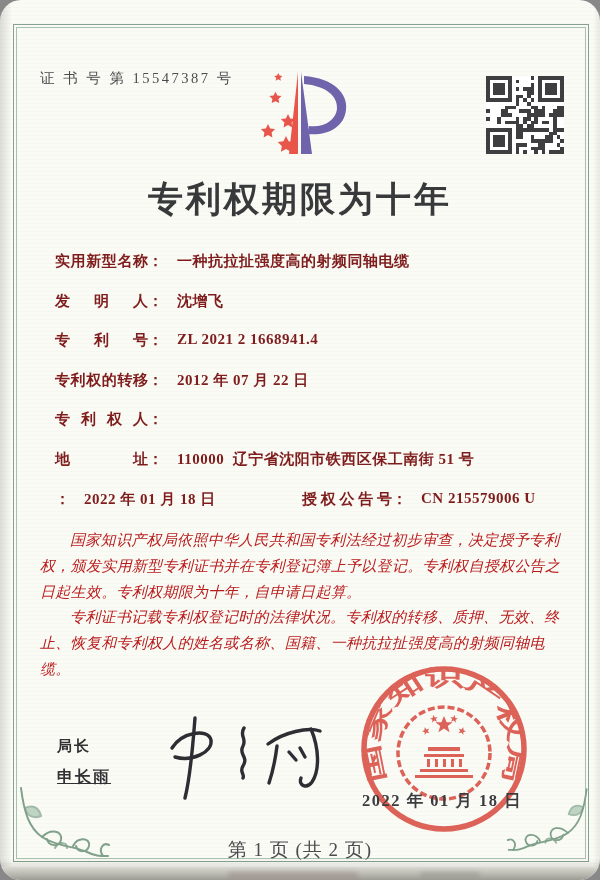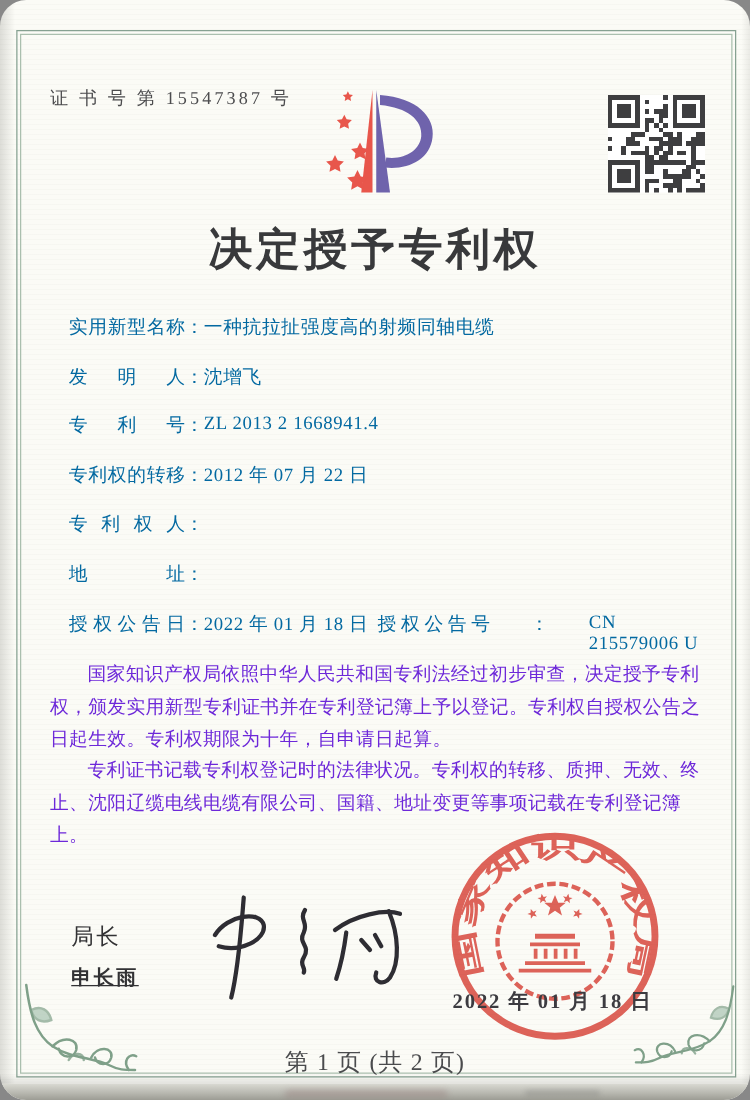--- a/index.html
+++ b/index.html
@@ -29,36 +29,36 @@
   .orn-br{left:506px;top:781px;width:86px;height:77px;transform:scaleX(-1);}
 
   .cert-no{position:absolute;left:40px;top:69px;font-size:14.5px;letter-spacing:2.5px;color:#4c4c4e;}
   .logo{position:absolute;left:242px;top:62px;width:122px;height:102px;}
   .qr{position:absolute;left:486px;top:76px;width:78px;height:78px;}
   .qr svg{width:100%;height:100%;shape-rendering:crispEdges;}
 
   .title{position:absolute;left:0;top:176px;width:100%;text-align:center;
     font-size:35px;font-weight:600;letter-spacing:3px;color:#38393b;}
 
-  .fields{position:absolute;left:55px;top:252px;right:36px;font-size:15px;color:#0369a1;}
+  .fields{position:absolute;left:55px;top:252px;right:36px;font-size:15px;color:#7f1d1d;font-weight:bold;}
   .frow{height:39.6px;display:flex;align-items:flex-start;}
   .flabel{display:inline-block;width:93px;text-align:justify;text-align-last:justify;flex:none;}
   .fcolon{flex:none;}
-  .fval{margin-left:0;white-space:pre-wrap;letter-spacing:.5px;}
+  .fval{margin-left:14px;white-space:pre-wrap;letter-spacing:.5px;}
   .fgroup-left{display:flex;width:247px;flex:none;}
-  .fgroup-right{display:flex;gap:32px;}
+  .fgroup-right{display:flex;}
   .fgroup-right .flabel{width:90px;}
 
   .body-text{position:absolute;left:40px;right:36px;top:528px;
-    font-size:15px;line-height:25.8px;color:#6d28d9;}
+    font-size:15px;line-height:25.8px;color:#b91c1c;font-style:italic;}
   .body-text p{margin:0;text-indent:2em;letter-spacing:.3px;}
 
   .director{position:absolute;left:57px;top:737px;color:#323234;
     font-family:"Liberation Sans","DejaVu Sans",sans-serif;}
-  .director-title{font-size:18px;font-weight:400;letter-spacing:2px;}
+  .director-title{font-size:15px;font-weight:700;letter-spacing:2px;}
   .director-name{font-size:16px;font-weight:600;letter-spacing:2px;margin-top:11px;text-decoration:underline;}
 
   .signature{position:absolute;left:148px;top:708px;width:195px;height:104px;}
 
   .seal{position:absolute;left:356px;top:661px;width:176px;height:176px;
     mix-blend-mode:multiply;opacity:.93;filter:blur(.2px);}
   .seal-date{position:absolute;left:362px;top:790px;font-size:16.5px;font-weight:600;
     letter-spacing:1.5px;color:#3c3b40;}
 
   .footer{position:absolute;left:0;top:837px;width:100%;text-align:center;
@@ -239,68 +239,68 @@
         <rect x="2" y="2" width="3" height="3" fill="#3e3e40"></rect>
         <rect x="14" y="0" width="7" height="7" fill="#3e3e40"></rect>
         <rect x="15" y="1" width="5" height="5" fill="#ffffff"></rect>
         <rect x="16" y="2" width="3" height="3" fill="#3e3e40"></rect>
         <rect x="0" y="14" width="7" height="7" fill="#3e3e40"></rect>
         <rect x="1" y="15" width="5" height="5" fill="#ffffff"></rect>
         <rect x="2" y="16" width="3" height="3" fill="#3e3e40"></rect>
       </svg>
   </div>
 
-  <div class="title">决定授予专利权</div>
+  <div class="title">专利权期限为十年</div>
 
   <div class="fields">
     <div class="frow">
       <span class="flabel">实用新型名称</span>
         <span class="fcolon">：</span>
       <span class="fval">一种抗拉扯强度高的射频同轴电缆</span>
     </div>
     <div class="frow">
       <span class="flabel">发明人</span>
         <span class="fcolon">：</span>
       <span class="fval">沈增飞</span>
     </div>
     <div class="frow">
       <span class="flabel">专利号</span>
         <span class="fcolon">：</span>
-      <span class="fval">ZL 2013 2 1668941.4</span>
+      <span class="fval">ZL 2021 2 1668941.4</span>
     </div>
     <div class="frow">
       <span class="flabel">专利权的转移</span>
         <span class="fcolon">：</span>
       <span class="fval">2012 年 07 月 22 日</span>
     </div>
     <div class="frow">
       <span class="flabel">专利权人</span>
         <span class="fcolon">：</span>
     </div>
     <div class="frow">
       <span class="flabel">地址</span>
         <span class="fcolon">：</span>
+      <span class="fval">110000  辽宁省沈阳市铁西区保工南街 51 号</span>
     </div>
     <div class="frow">
       <span class="fgroup-left">
-        <span class="flabel">授权公告日</span>
           <span class="fcolon">：</span>
         <span class="fval">2022 年 01 月 18 日</span>
       </span>
       <span class="fgroup-right">
         <span class="flabel">授权公告号</span>
           <span class="fcolon">：</span>
         <span class="fval">CN 215579006 U</span>
       </span>
     </div>
   </div>
 
   <div class="body-text">
     <p>国家知识产权局依照中华人民共和国专利法经过初步审查，决定授予专利权，颁发实用新型专利证书并在专利登记簿上予以登记。专利权自授权公告之日起生效。专利权期限为十年，自申请日起算。</p>
-    <p>专利证书记载专利权登记时的法律状况。专利权的转移、质押、无效、终止、沈阳辽缆电线电缆有限公司、国籍、地址变更等事项记载在专利登记簿上。</p>
+    <p>专利证书记载专利权登记时的法律状况。专利权的转移、质押、无效、终止、恢复和专利权人的姓名或名称、国籍、一种抗拉扯强度高的射频同轴电缆。</p>
   </div>
 
   <div class="director">
     <div class="director-title">局长</div>
     <div class="director-name">申长雨</div>
   </div>
 
   <svg class="signature" viewBox="0 0 195 104">
     <g fill="none" stroke="#2e2d33" stroke-width="3.4" stroke-linecap="round">
       <path d="M24,40 C34,24 60,20 63,32 C65,44 44,54 27,49"></path>

